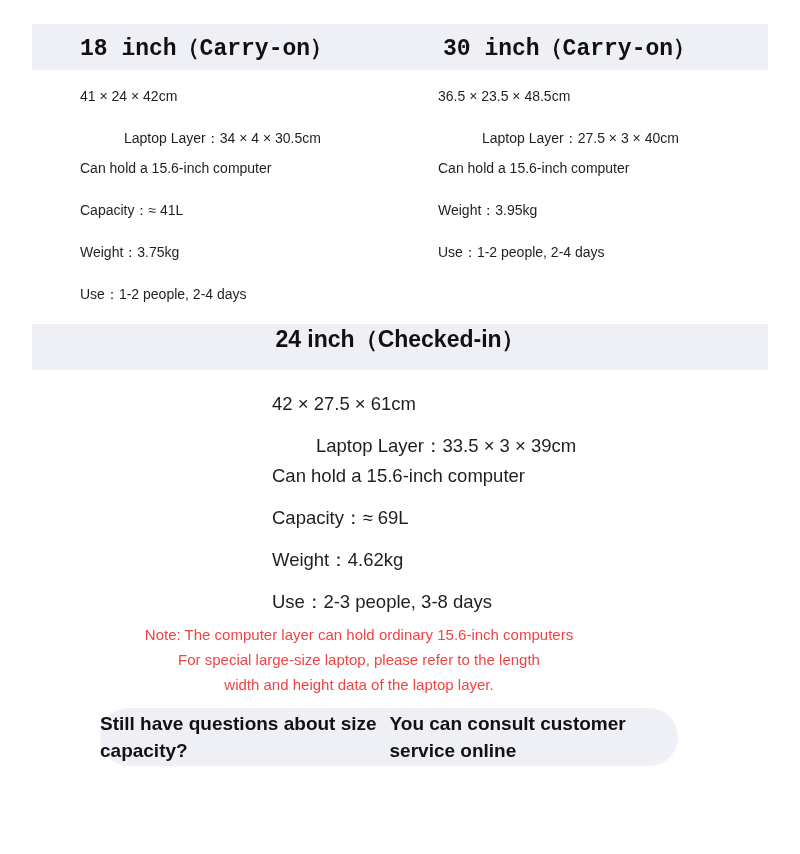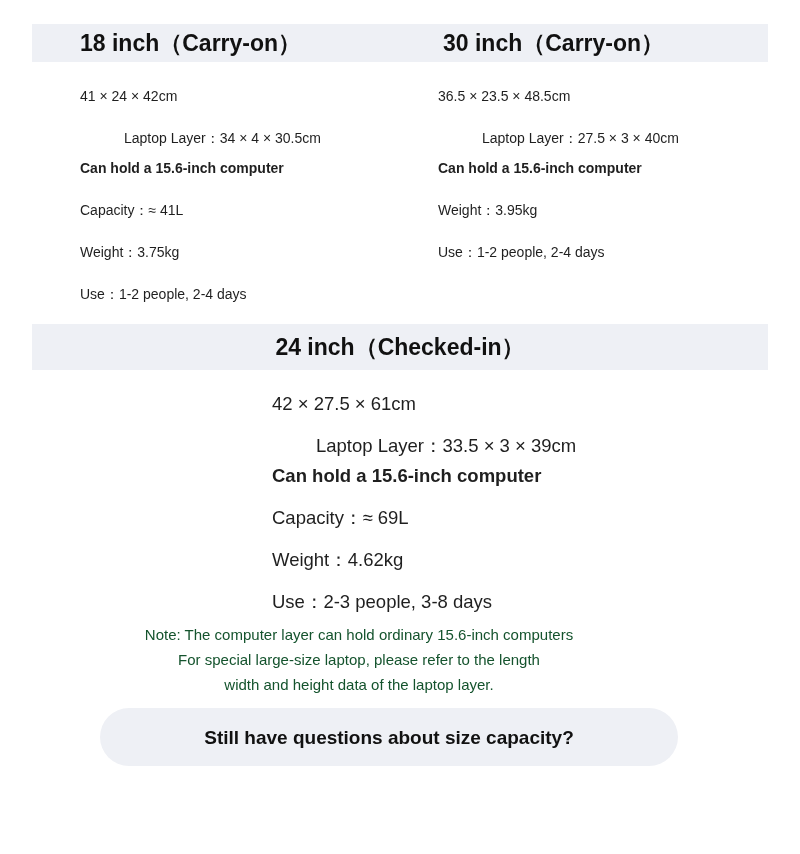--- a/index.html
+++ b/index.html
@@ -20,23 +20,24 @@
     height: 854px;
     overflow: hidden;
   }
 
   
   .band-top {
     position: absolute;
     left: 32px;
     top: 24px;
     width: 736px;
-    height: 38px;
+    height: 46px;
     background: #eef0f5;
     display: flex;
+    font-family: Liberation Mono, monospace;
   }
   .band-top .cell {
     width: 50%;
     display: flex;
     align-items: center;
   }
   .band-top .cell.left { padding-left: 48px; }
   .band-top .cell.right { padding-left: 38px; }
   .band-title {
     font-size: 23px;
@@ -59,52 +60,51 @@
   .col.left { padding-left: 48px; }
   .col.right { padding-left: 38px; }
 
   .line {
     font-size: 14px;
     color: #1f1f1f;
     line-height: 28px;
     white-space: nowrap;
   }
   .line.gap { margin-top: 14px; }
-  .line.tight { margin-top: 2px; font-weight: bold; }
+  .line.tight { margin-top: 2px; }
   .lbl { font-weight: 400; margin-left: 44px; }
 
   
   .band-mid {
     position: absolute;
     left: 32px;
     top: 324px;
     width: 736px;
     height: 46px;
     background: #eef0f5;
     display: flex;
-    align-items: center;
     justify-content: center;
   }
 
   .mid-block {
     position: absolute;
     left: 272px;
     top: 390px;
     width: 480px;
   }
   .mid-block .line { font-size: 18.5px; line-height: 28px; }
 
   
   .note {
     position: absolute;
     left: 0;
     top: 622px;
     width: 718px;
     text-align: center;
-    color: #14532d;
+    color: #ef4444;
     font-size: 15px;
     line-height: 25px;
   }
 
   
   .cta {
     position: absolute;
     left: 100px;
     top: 708px;
     width: 578px;
@@ -177,15 +177,16 @@
   </div>
 
   <div class="note">
     <div>Note: The computer layer can hold ordinary 15.6-inch computers</div>
     <div>For special large-size laptop, please refer to the length</div>
     <div>width and height data of the laptop layer.</div>
   </div>
 
   <div class="cta">
     <div class="cta-line">Still have questions about size capacity?</div>
+    <div class="cta-line">You can consult customer service online</div>
   </div>
 
 </div>
 
 </body></html>

